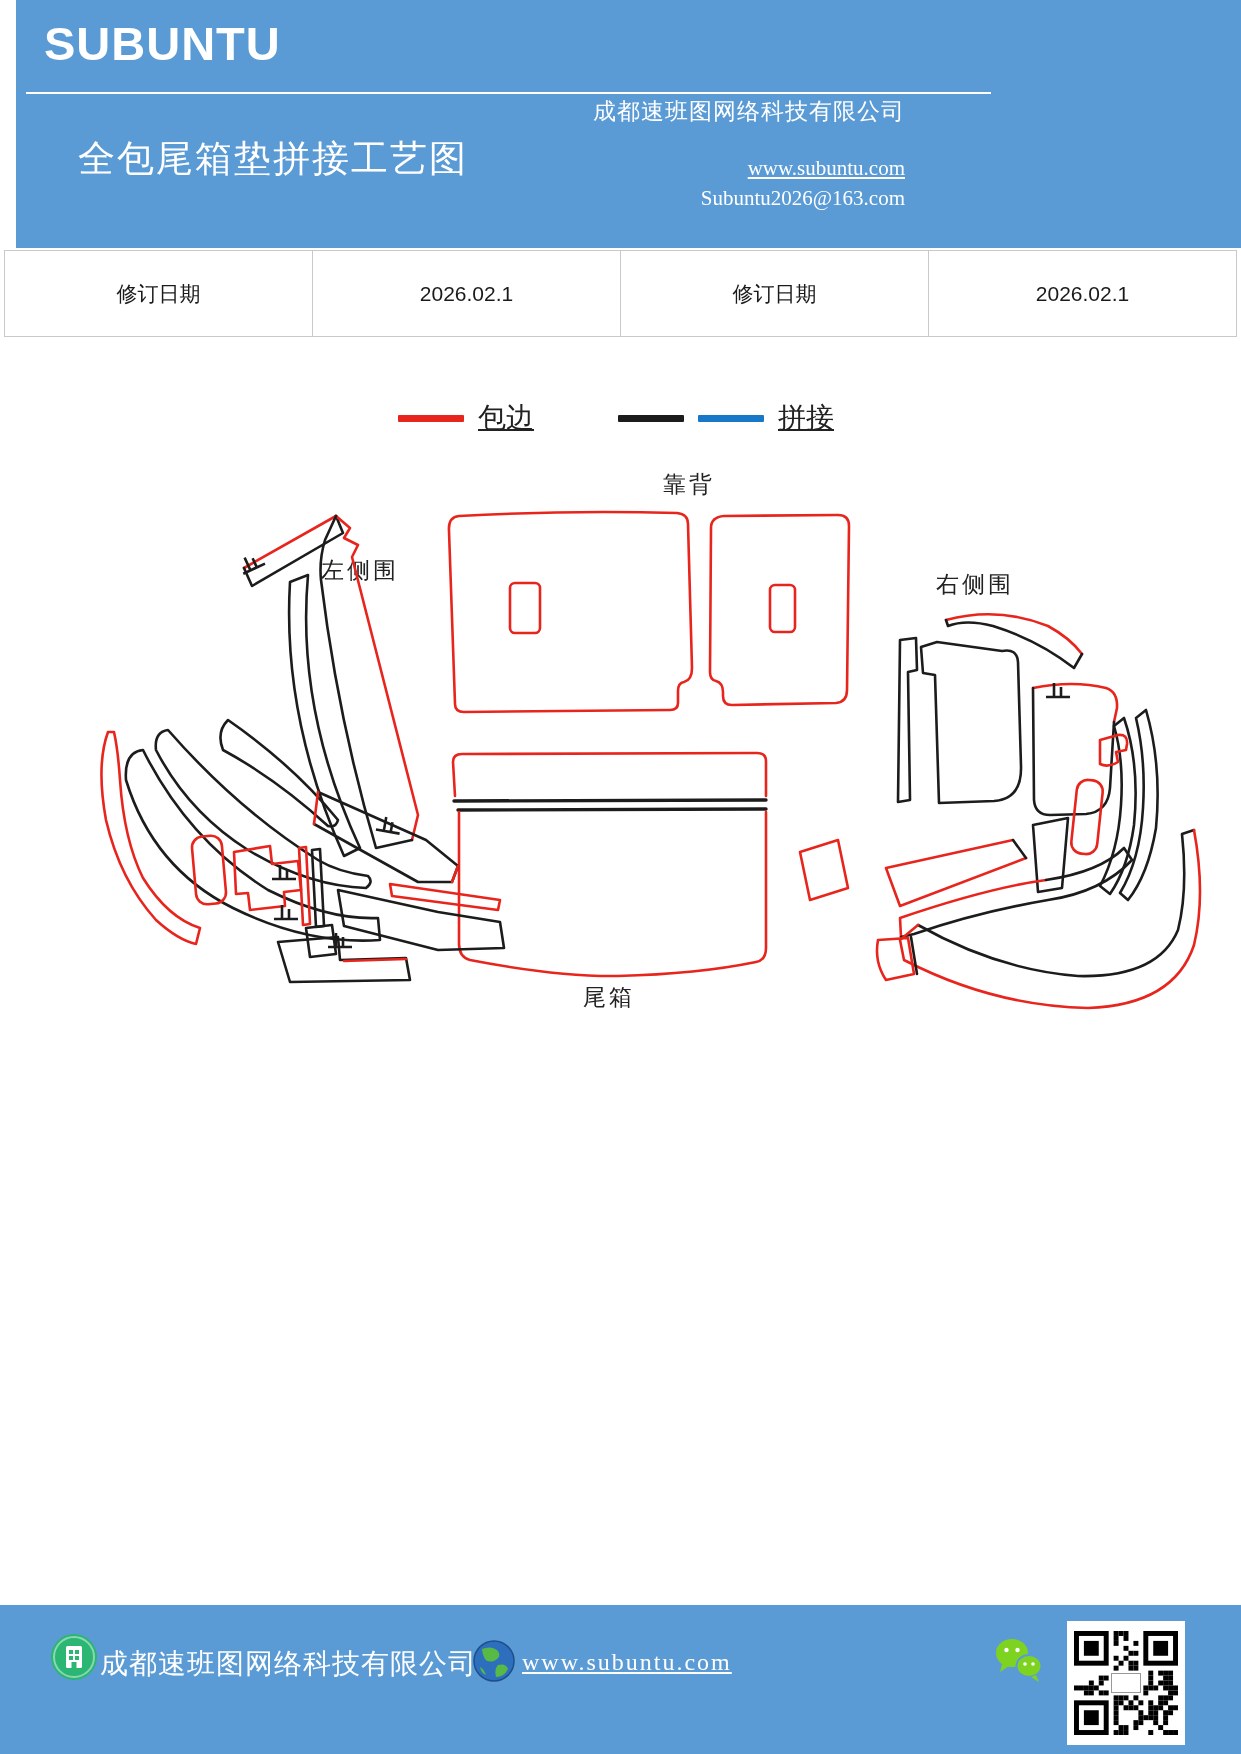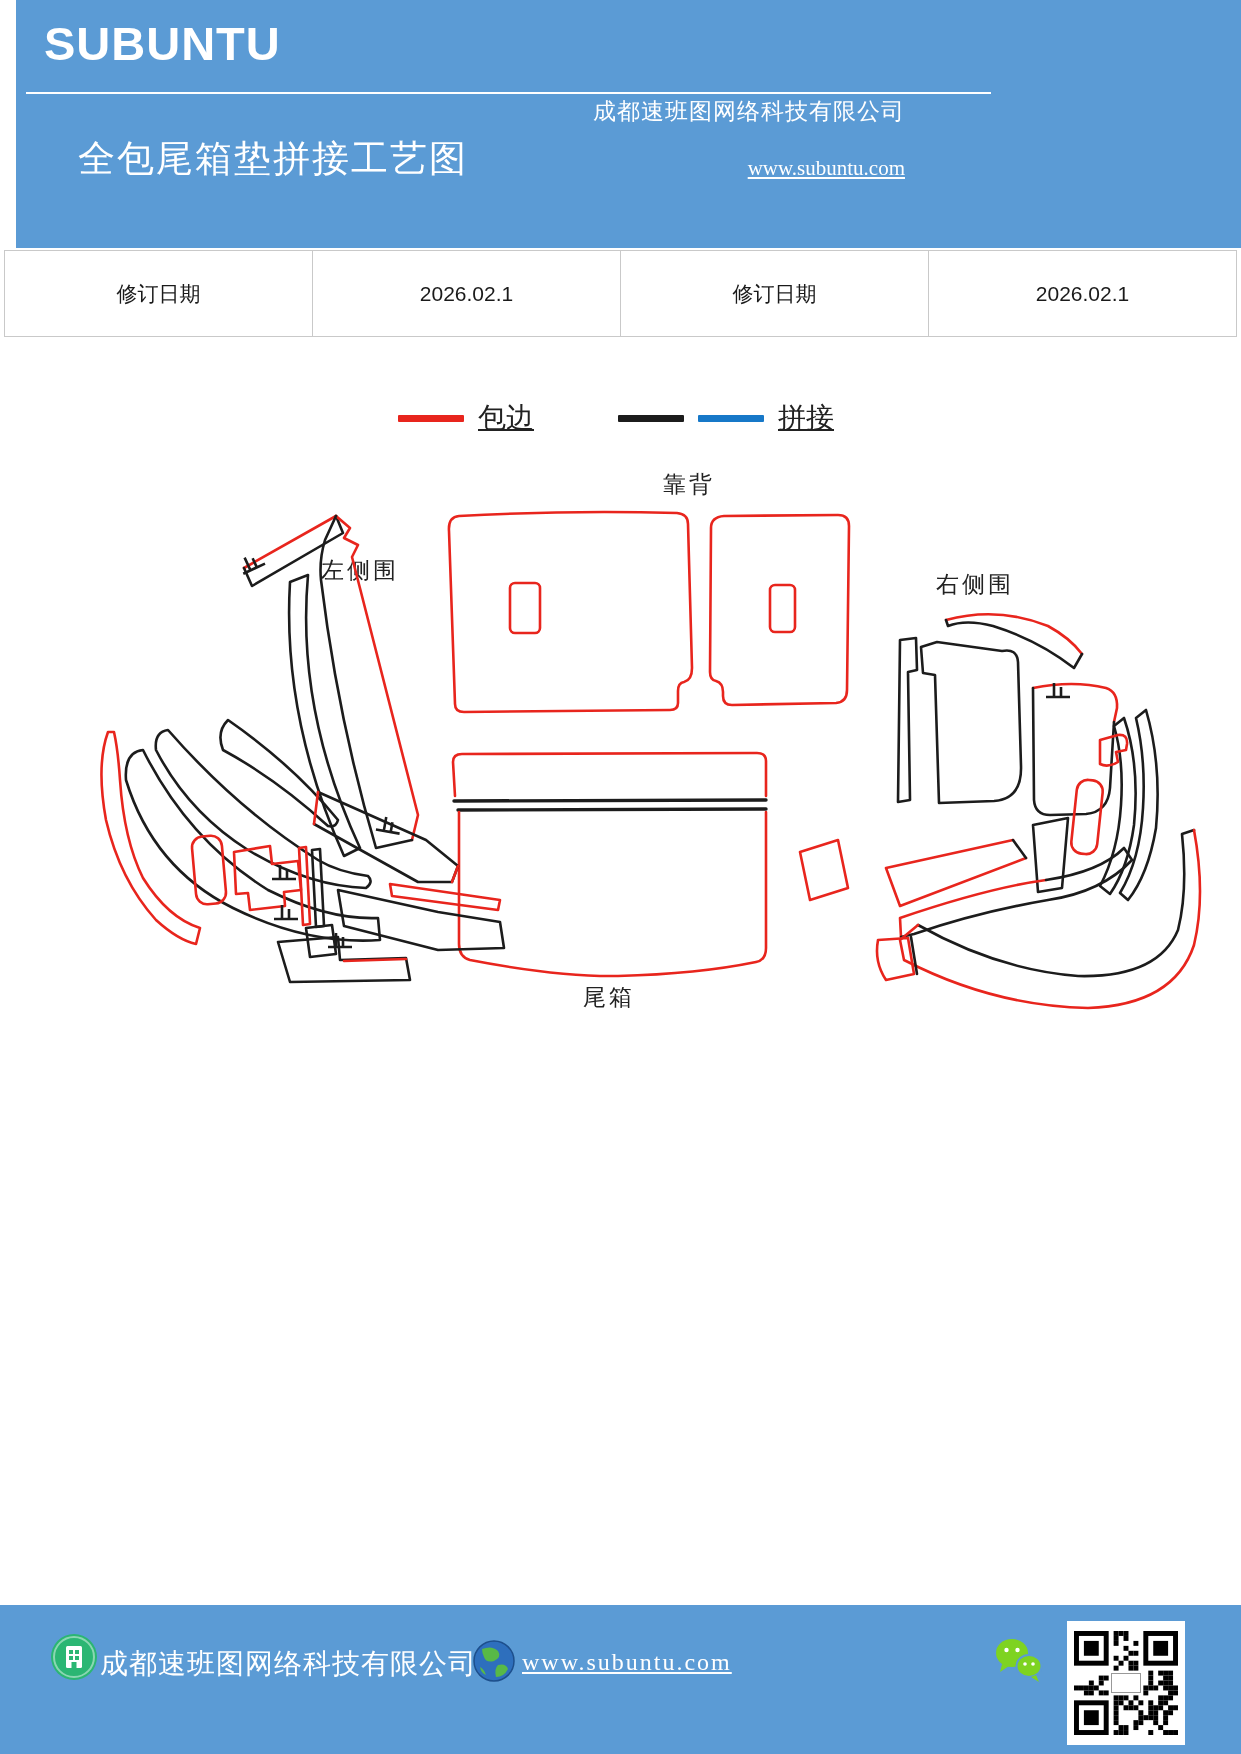--- a/index.html
+++ b/index.html
@@ -72,20 +72,21 @@
 <div class="page">
 
   <div class="header">
     <div class="brand">SUBUNTU</div>
     <div class="header-rule"></div>
     <div class="doc-title">全包尾箱垫拼接工艺图</div>
     <div class="header-right">
       <div class="header-company">成都速班图网络科技有限公司</div>
       <div class="header-links">
         <div><a href="#">www.subuntu.com</a></div>
+        <div>Subuntu2026@163.com</div>
       </div>
     </div>
   </div>
 
   <table class="info-table">
     <tbody>
     <tr>
       <td class="cell-cn">修订日期</td>
       <td class="cell-lat">2026.02.1</td>
       <td class="cell-cn">修订日期</td>

